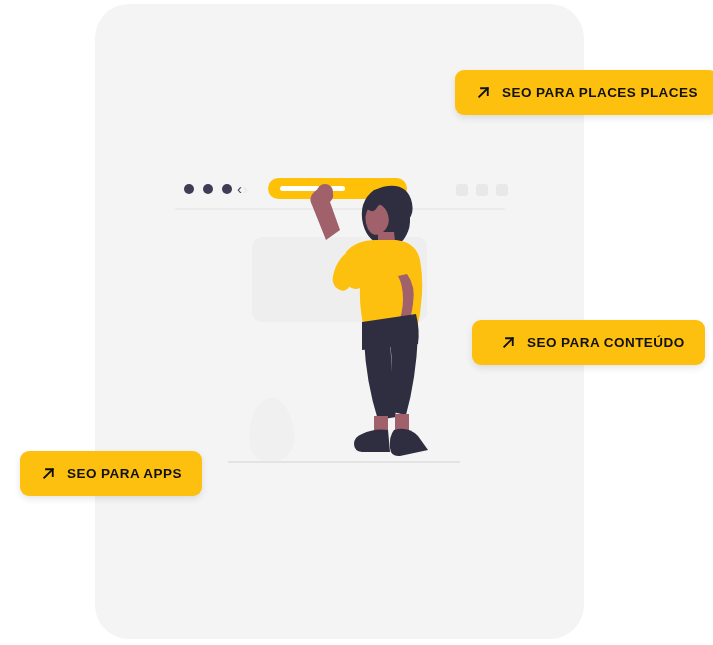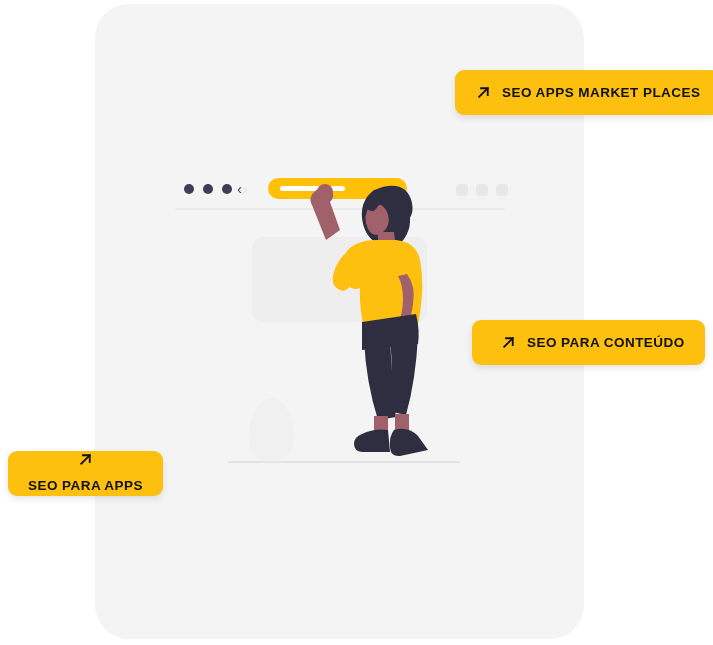--- a/index.html
+++ b/index.html
@@ -170,21 +170,21 @@
     color: #111111;
     font-size: 13.5px;
     font-weight: 700;
     letter-spacing: 0.45px;
     font-family: "Liberation Sans", sans-serif;
   }
 
   #badge-marketplaces { left: 455px; top: 70px; }
   #badge-tecnico      { left: 12px;  top: 118px; }
   #badge-conteudo     { left: 472px; top: 320px; padding-left: 28px; }
-  #badge-apps         { left: 8px;   top: 451px; flex-direction: column; }
+  #badge-apps         { left: 20px;   top: 451px; }
 </style>
 </head>
 <body>
 
 <div id="stage">
 
   <div class="browser-card"></div>
 
   <div class="content-block"></div>
 
@@ -250,21 +250,21 @@
     <path d="M72 256 q12 -6 26 -4 l2 22 l-28 0 q-8 -1 -8 -8 q0 -7 8 -10 Z" fill="#2f2e41"></path>
 
     <path d="M104 252 q14 -4 24 6 l10 14 l-28 6 q-9 1 -10 -8 q-1 -12 4 -18 Z" fill="#2f2e41"></path>
   </svg>
 
   <div class="badge" id="badge-marketplaces">
     <svg class="badge-arrow" viewBox="0 0 24 24">
       <path d="M6 18 L18 6" stroke="#111111" stroke-width="2.6" stroke-linecap="square" fill="none"></path>
       <path d="M8.5 6 L18 6 L18 15.5" stroke="#111111" stroke-width="2.6" stroke-linecap="square" stroke-linejoin="miter" fill="none"></path>
     </svg>
-    <span class="badge-label">SEO APPS MARKET PLACES</span>
+    <span class="badge-label">SEO PARA PLACES PLACES</span>
   </div>
 
 
   <div class="badge" id="badge-conteudo">
     <svg class="badge-arrow" viewBox="0 0 24 24">
       <path d="M6 18 L18 6" stroke="#111111" stroke-width="2.6" stroke-linecap="square" fill="none"></path>
       <path d="M8.5 6 L18 6 L18 15.5" stroke="#111111" stroke-width="2.6" stroke-linecap="square" stroke-linejoin="miter" fill="none"></path>
     </svg>
     <span class="badge-label">SEO PARA CONTEÚDO</span>
   </div>

